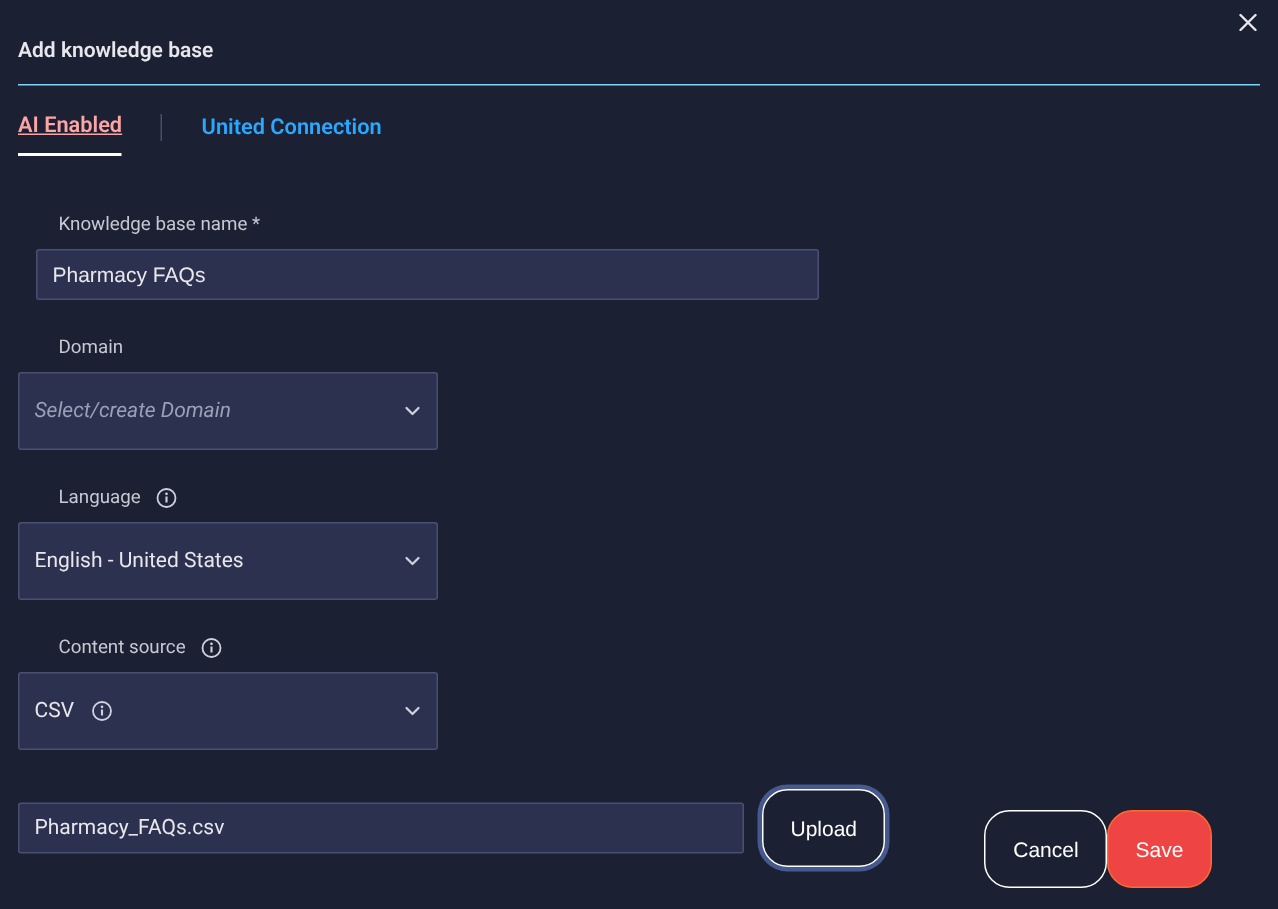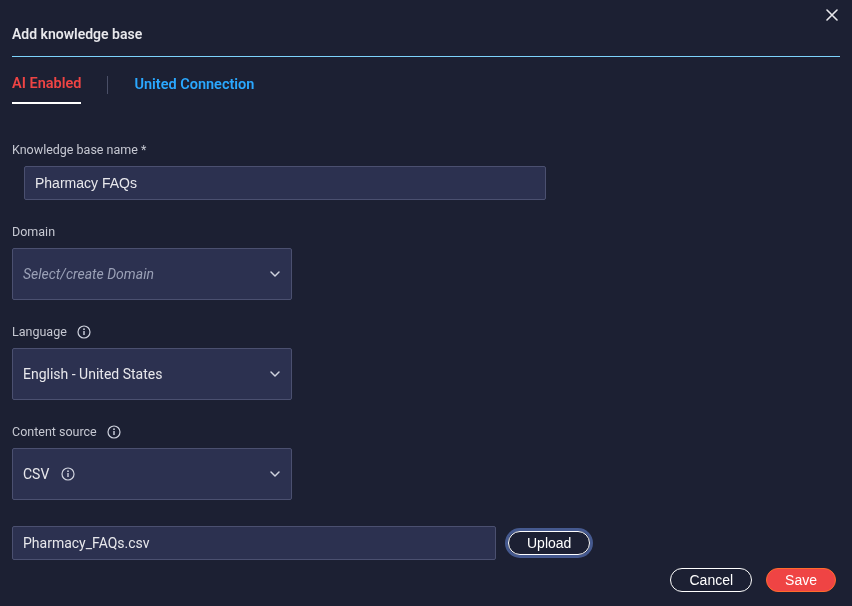--- a/index.html
+++ b/index.html
@@ -38,42 +38,44 @@
     align-items: center;
     padding: 18px 0 0 0;
   }
   .tab {
     padding: 0 0 10px 0;
     font-size: 14.5px;
     font-weight: 600;
     cursor: pointer;
   }
   .tab.active {
-    color: #ef4444;
+    color: #fca5a5;
     border-bottom: 2px solid #ffffff;
+    text-decoration: underline;
   }
   .tab-divider {
     width: 1px;
     height: 18px;
     background: #4a4f67;
     margin: 0 26px 10px 26px;
   }
   .tab.link { color: #2aa8ff; }
 
   
   .form { padding-top: 38px; }
 
   .field { margin-bottom: 24px; }
   .field-label {
     display: flex;
     align-items: center;
     gap: 10px;
     font-size: 12.5px;
     color: #c6c8d2;
     margin-bottom: 9px;
+    margin-left: 27px;
   }
 
   .text-input {
     width: 522px;
     height: 34px;
     background: #2c3150;
     border: 1px solid #4b5070;
     border-radius: 2px;
     color: #e8e8ec;
     padding: 0 10px;
@@ -115,21 +117,21 @@
     background: #2c3150;
     border: 1px solid #4b5070;
     border-radius: 2px;
     color: #e8e8ec;
     padding: 0 10px;
     font-size: 14px;
     display:flex;
     align-items:center;
   }
   .btn {
-    height: 24px;
+    height: 52px;
     border-radius: 17px;
     padding: 0 18px;
     font-size: 14px;
     cursor: pointer;
     display: inline-flex;
     align-items: center;
     justify-content: center;
     background: transparent;
     border: 1px solid #ffffff;
     color: #ffffff;
@@ -140,23 +142,22 @@
   .btn.primary {
     background: #ef4444;
     border: 1px solid #ff6b2c;
     color: #ffffff;
   }
 
   
   .footer {
     position: absolute;
     bottom: 14px;
-    right: 16px;
-    display: flex;
-    gap: 14px;
+    right: 44px;
+    display: flex;
   }
 </style>
 </head>
 <body>
 
 <div class="dialog">
 
   <div class="close-x">
     <svg width="12" height="12" viewBox="0 0 12 12">
         <path d="M1 1 L11 11 M11 1 L1 11" stroke="currentColor" stroke-width="1.6" stroke-linecap="round"></path>

